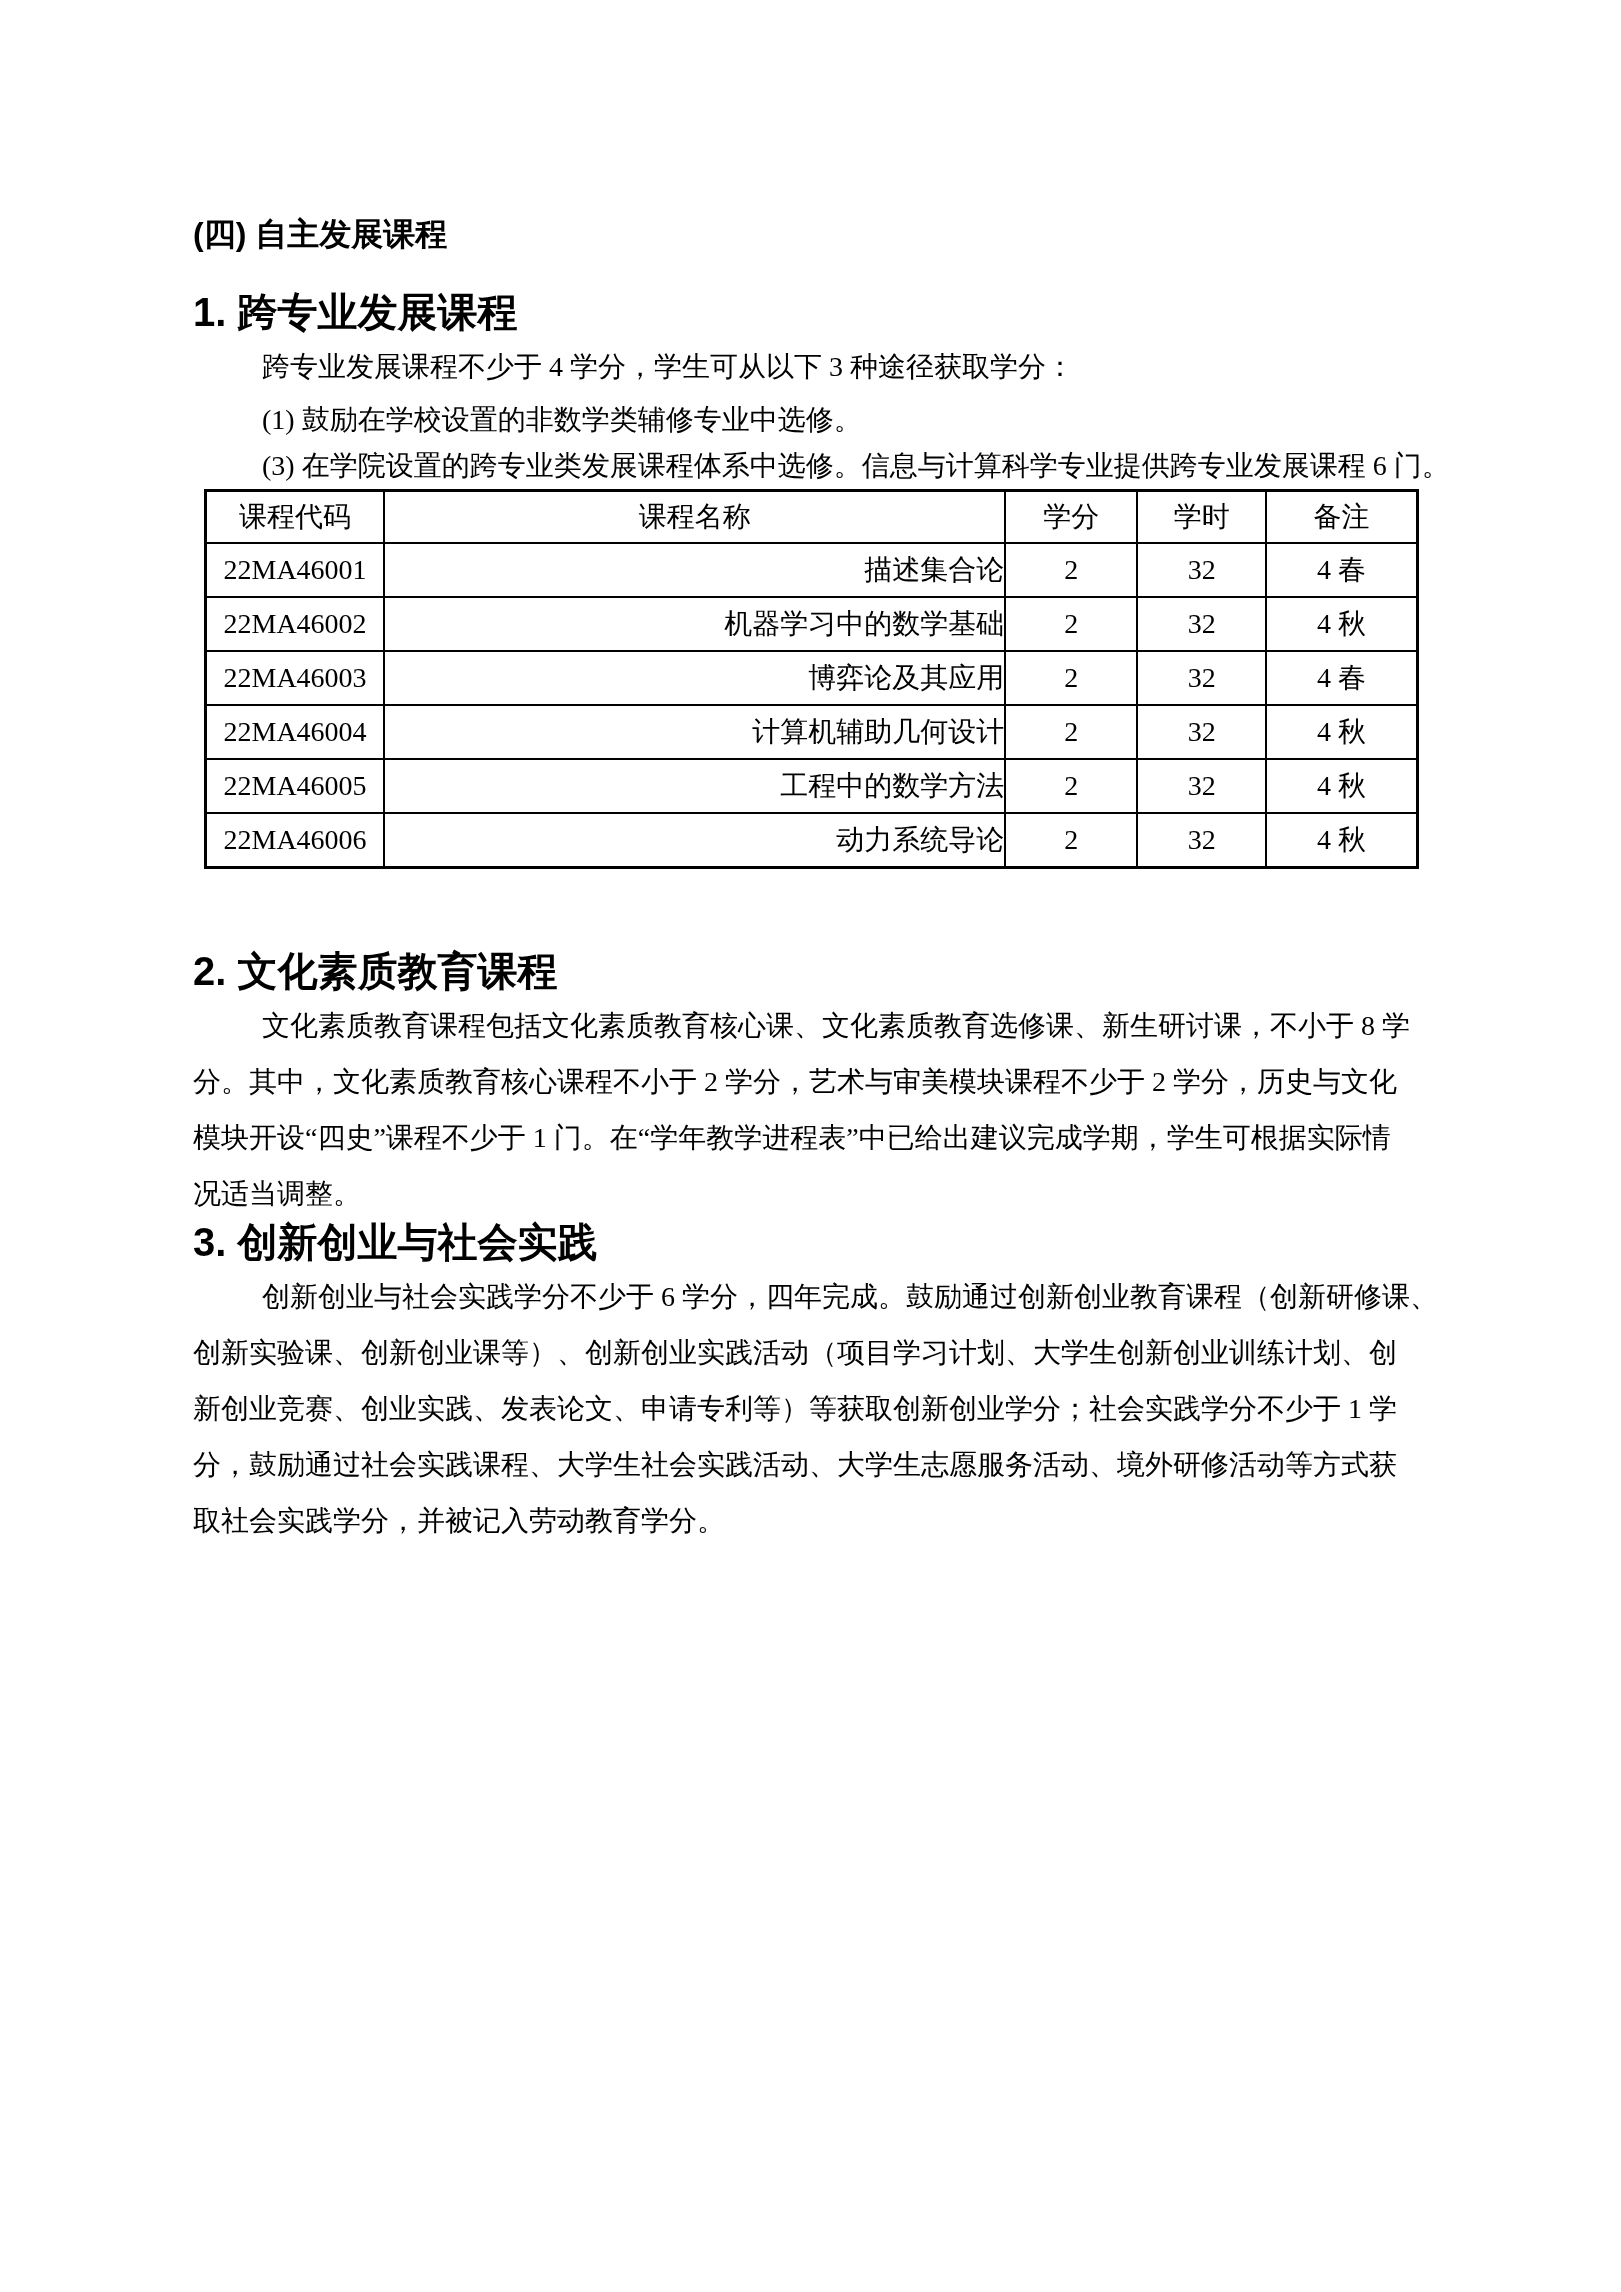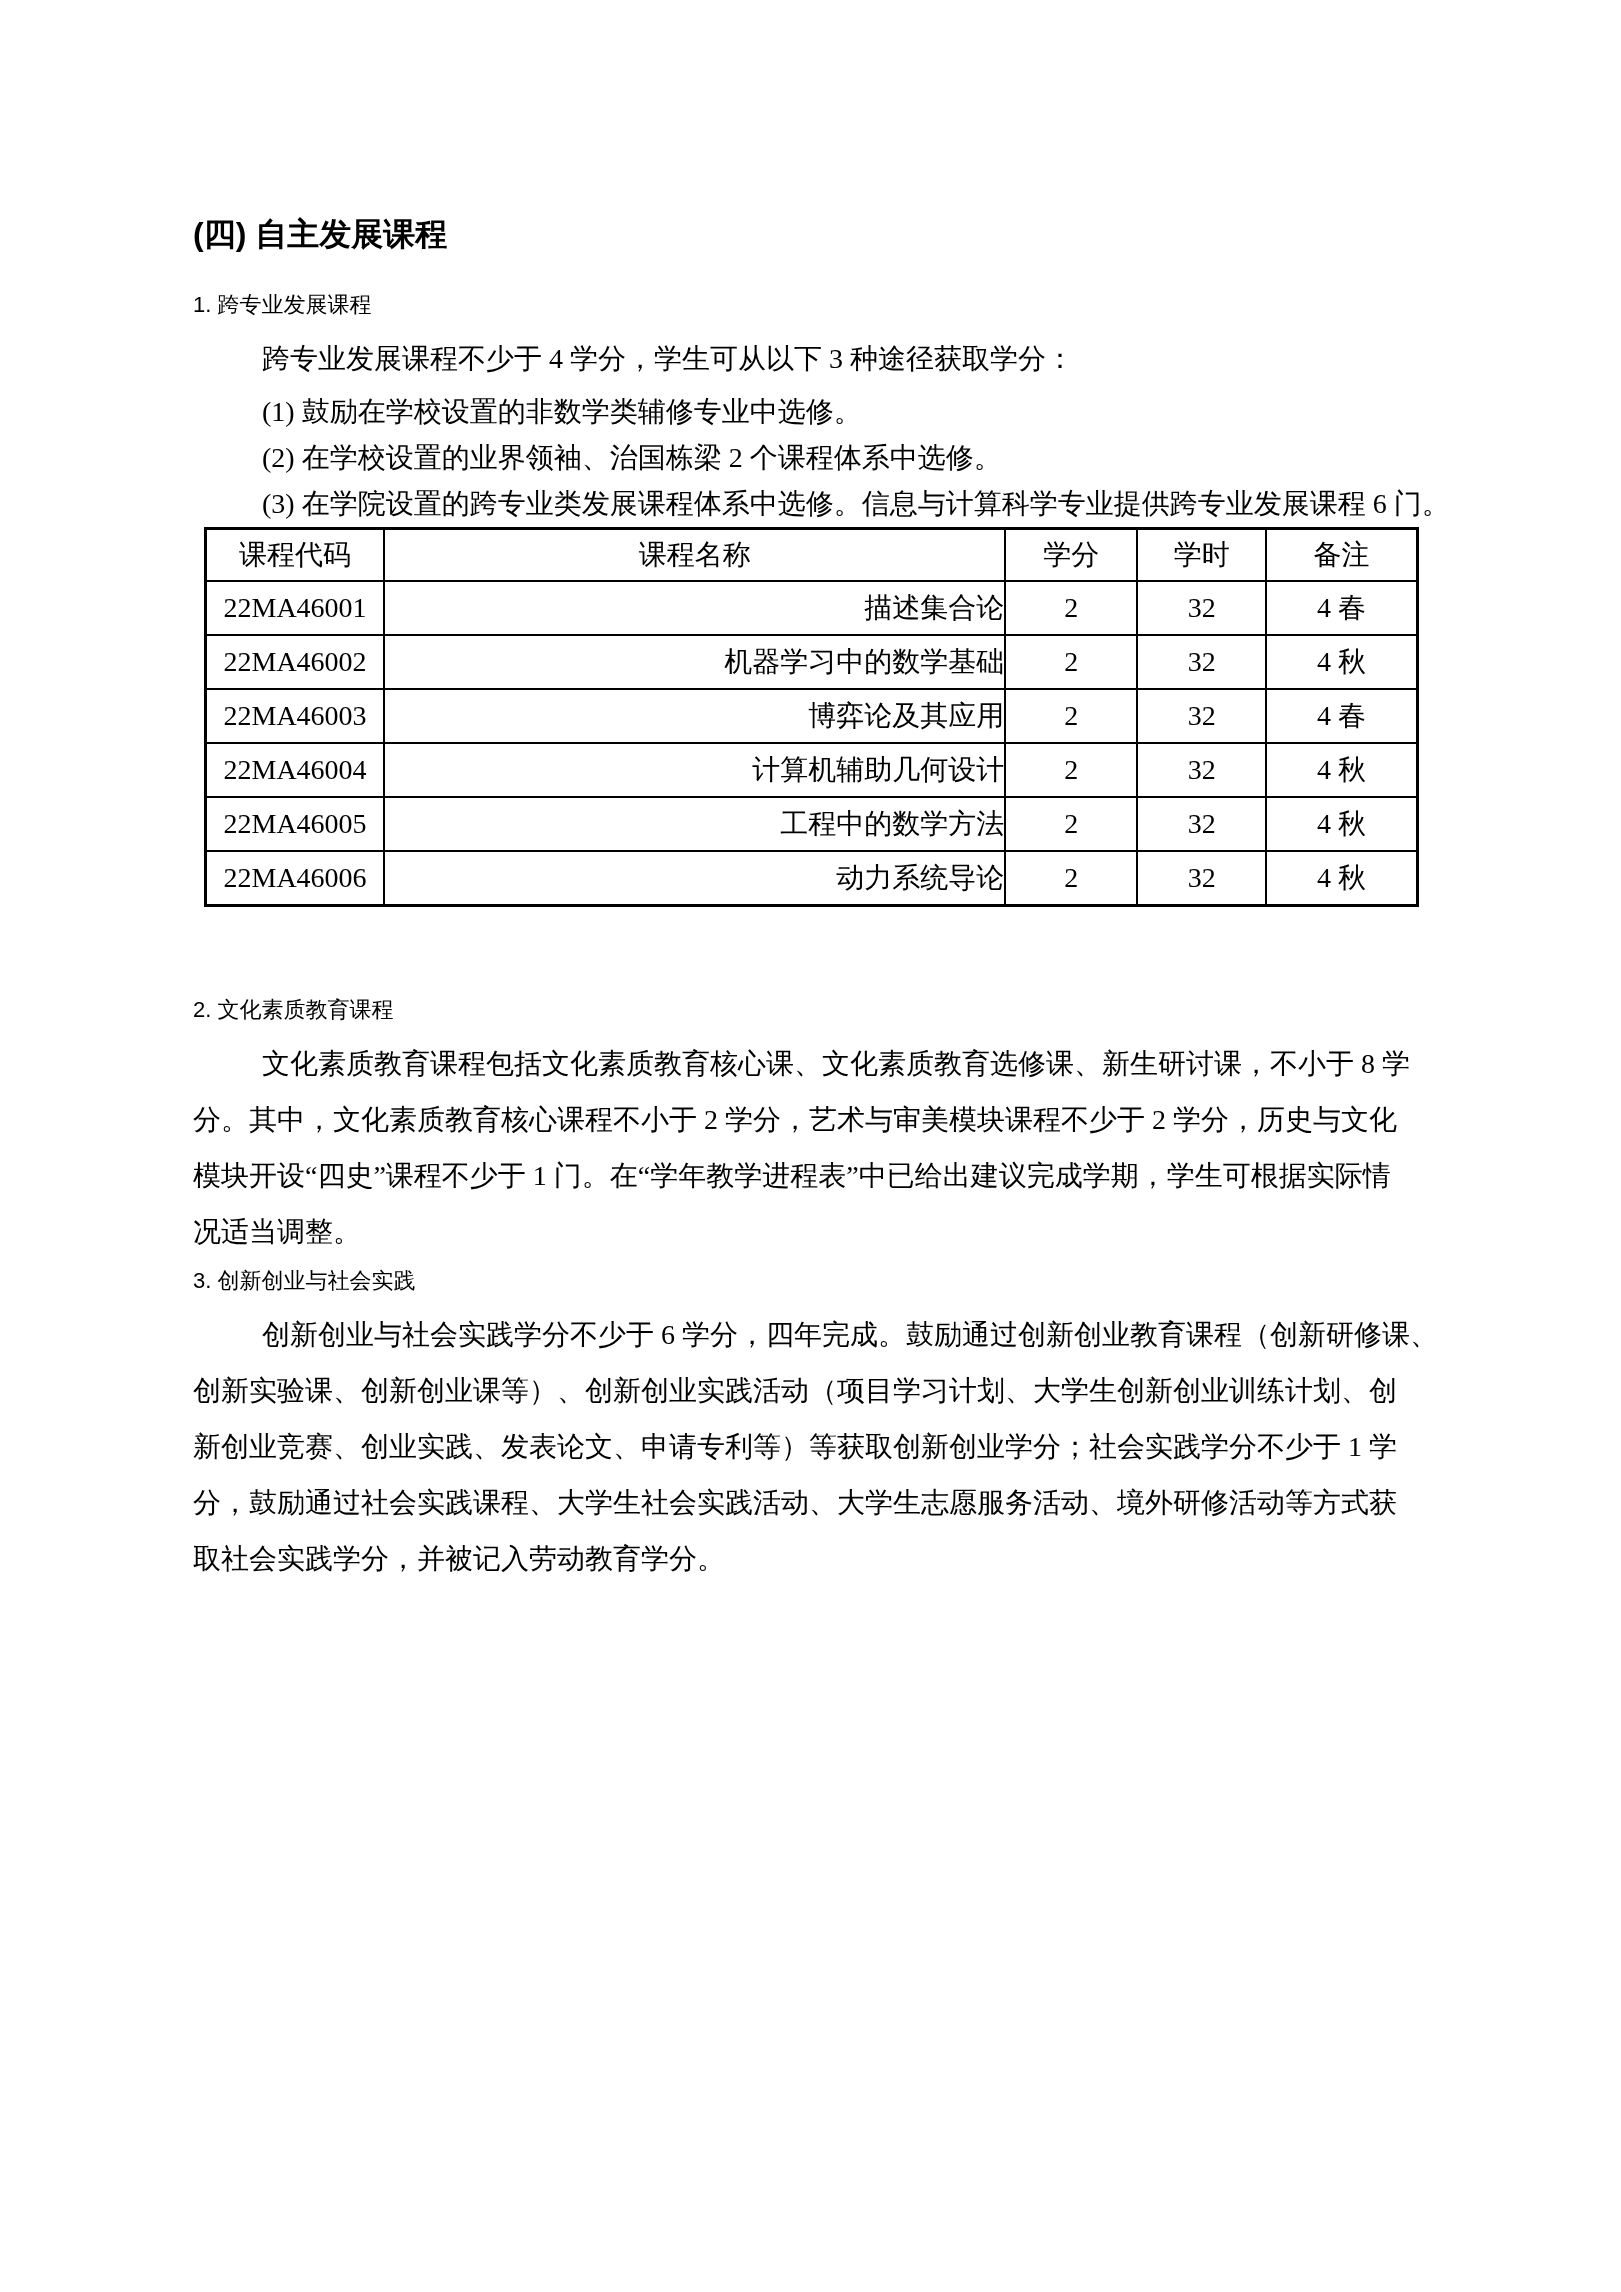--- a/index.html
+++ b/index.html
@@ -25,24 +25,24 @@
     font-family: "Liberation Sans", sans-serif;
     font-weight: bold;
     font-size: 32px;
     line-height: 41px;
     margin: 0;
     padding-top: 214px;
     white-space: pre;
   }
   .sub-heading {
     font-family: "Liberation Sans", sans-serif;
-    font-weight: normal;
-    font-size: 22px;
+    font-weight: bold;
+    font-size: 40px;
     line-height: 41px;
-    margin: 29px 0 0 0;
+    margin: 37px 0 0 0;
     white-space: pre;
   }
   .sub-heading.after-table { margin-top: 82px; }
   .sub-heading.tight { margin-top: 0; }
   .para {
     font-size: 28px;
     line-height: 56px;
     margin: 5.9px 0 0 0;
     text-indent: 69px;
     white-space: pre; 
@@ -90,21 +90,20 @@
 <div class="page">
   <div class="content">
 
     <h1 class="sec-heading">(四) 自主发展课程</h1>
 
     <h2 class="sub-heading">1. 跨专业发展课程</h2>
 
     <p class="para">跨专业发展课程不少于 4 学分，学生可从以下 3 种途径获取学分：</p>
 
     <p class="list-item first">(1) 鼓励在学校设置的非数学类辅修专业中选修。</p>
-    <p class="list-item">(2) 在学校设置的业界领袖、治国栋梁 2 个课程体系中选修。</p>
     <p class="list-item">(3) 在学院设置的跨专业类发展课程体系中选修。信息与计算科学专业提供跨专业发展课程 6 门。</p>
 
     <table class="course-table">
       <colgroup>
         <col class="c-code">
           <col class="c-name">
           <col class="c-credit">
           <col class="c-hours">
           <col class="c-note">
       </colgroup>

